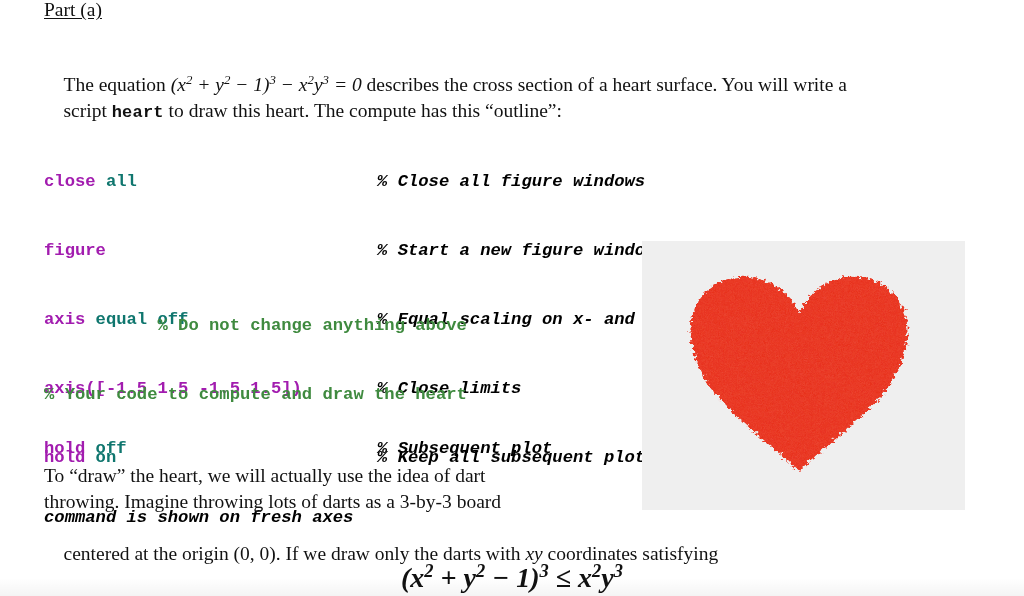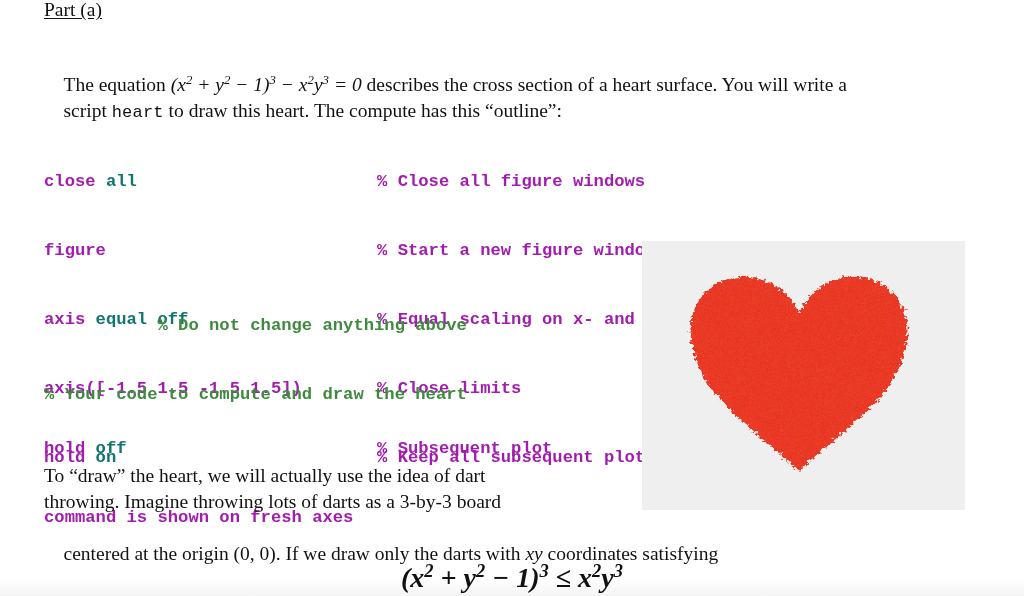--- a/index.html
+++ b/index.html
@@ -41,21 +41,21 @@
     color: #111111;
     text-decoration: underline;
     text-underline-offset: 2px;
   }
 
   
   .mi { font-style: italic; }
   .sup { font-size: 0.66em; vertical-align: super; line-height: 0; }
   .mono-inline {
     font-family: "Liberation Mono", "DejaVu Sans Mono", monospace;
-    font-weight: 400;
+    font-weight: 700;
     font-size: 17px;
     letter-spacing: 0.2px;
   }
 
   
   .code {
     position: absolute;
     left: 44px;
     font-family: "Liberation Mono", "DejaVu Sans Mono", monospace;
     font-weight: 700;
@@ -63,21 +63,21 @@
     line-height: 23px;
     letter-spacing: 0px;
     white-space: pre;
   }
   .code-row {
     display: block;
     height: 23px;
   }
   .kw   { color: #a21caf; }
   .arg  { color: #0f766e; }
-  .cmt  { color: #a21caf; }
+  .cmt  { color: #000000; font-style: italic; }
   .code-col-cmd {
     display: inline-block;
     width: 333px;
     vertical-align: top;
   }
   .cmt-block {
     position: absolute;
     left: 44px;
     font-family: "Liberation Mono", "DejaVu Sans Mono", monospace;
     font-weight: 700;

